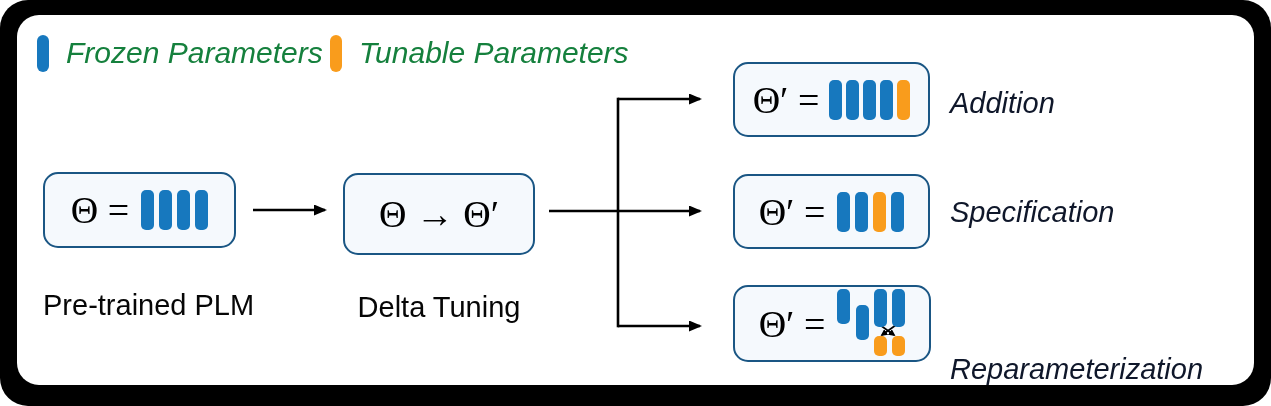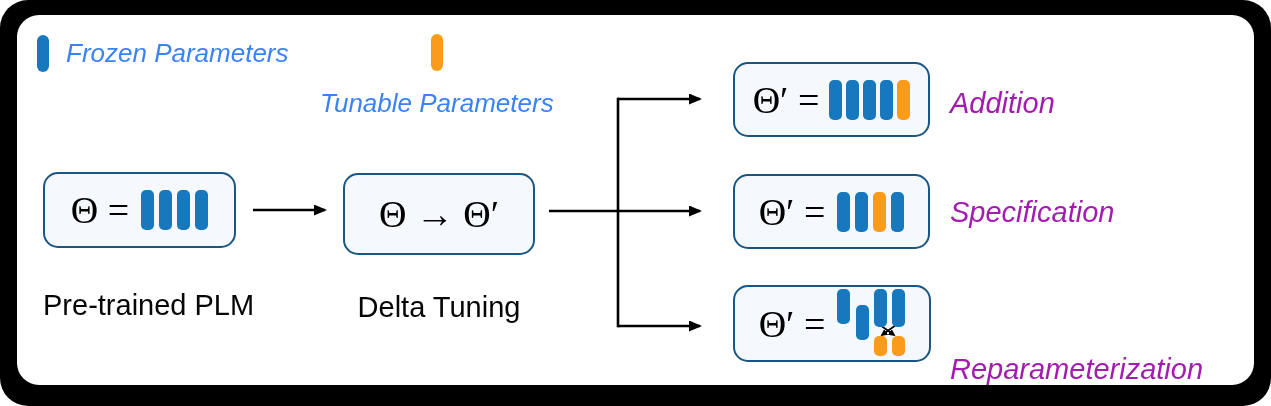--- a/index.html
+++ b/index.html
@@ -5,21 +5,21 @@
   html,body{margin:0;padding:0;background:#ffffff;}
   .stage{position:relative;width:1271px;height:406px;font-family:"Liberation Sans",sans-serif;}
   .frame{position:absolute;left:0;top:0;width:1271px;height:406px;background:#000000;border-radius:28px;}
   .panel{position:absolute;left:17px;top:15px;width:1237px;height:370px;background:#ffffff;border-radius:22px;}
 
   
   .legend-item{position:absolute;display:flex;align-items:center;gap:17px;height:38px;}
   .legend-swatch{width:12px;height:37px;border-radius:6px;flex:0 0 auto;}
   .legend-swatch.frozen{background:var(--c-frozen);}
   .legend-swatch.tunable{background:var(--c-tunable);}
-  .legend-label{font-style:italic;font-size:26px;color:#3b82f6;white-space:nowrap;}
+  .legend-label{font-style:italic;font-size:30px;color:#15803d;white-space:nowrap;}
 
   
   .node-box{position:absolute;box-sizing:border-box;border:2.5px solid var(--c-border);border-radius:15px;
             background:var(--c-boxfill);display:flex;align-items:center;justify-content:center;gap:12px;}
   .formula{font-family:"Liberation Serif",serif;font-size:38px;color:#000;white-space:nowrap;line-height:1;}
 
   .bars{display:flex;gap:5px;align-items:center;}
   .bar{width:13px;height:40px;border-radius:5px;}
   .bar.frozen{background:var(--c-frozen);}
   .bar.tunable{background:var(--c-tunable);}
@@ -30,36 +30,36 @@
   .rp-mid-0{left:0;top:20;height:35px;}
   .rp-mid-1{left:19px;top:16px;height:35px;}
   .rp-top-0{left:37px;top:0;height:38px;}
   .rp-top-1{left:55px;top:0;height:38px;}
   .rp-bot-0{left:37px;top:47px;height:20px;}
   .rp-bot-1{left:55px;top:47px;height:20px;}
   .rp-x{position:absolute;left:33px;top:35px;}
 
   
   .node-label{position:absolute;font-size:29px;color:#060606;white-space:nowrap;}
-  .branch-label{position:absolute;font-size:29px;font-style:italic;color:#a21caf;white-space:nowrap;}
+  .branch-label{position:absolute;font-size:29px;font-style:italic;color:#0f172a;white-space:nowrap;}
 
   .arrows-overlay{position:absolute;left:0;top:0;width:1271px;height:406px;pointer-events:none;}
 </style>
 </head>
 <body>
 
 <div class="stage">
   <div class="frame"></div>
   <div class="panel"></div>
 
   <div class="legend-item" style="left:37px;top:34px;">
     <div class="legend-swatch frozen"></div>
     <div class="legend-label">Frozen Parameters</div>
   </div>
-  <div class="legend-item" style="left:320px;top:34px;flex-direction:column;">
+  <div class="legend-item" style="left:330px;top:34px;">
     <div class="legend-swatch tunable"></div>
     <div class="legend-label">Tunable Parameters</div>
   </div>
 
   <svg class="arrows-overlay" viewBox="0 0 1271 406">
     <defs>
       <marker id="ah" markerWidth="13" markerHeight="11" refX="11" refY="5.5" orient="auto" markerUnits="userSpaceOnUse">
         <path d="M0,0 L13,5.5 L0,11 z" fill="#000"></path>
       </marker>
     </defs>

